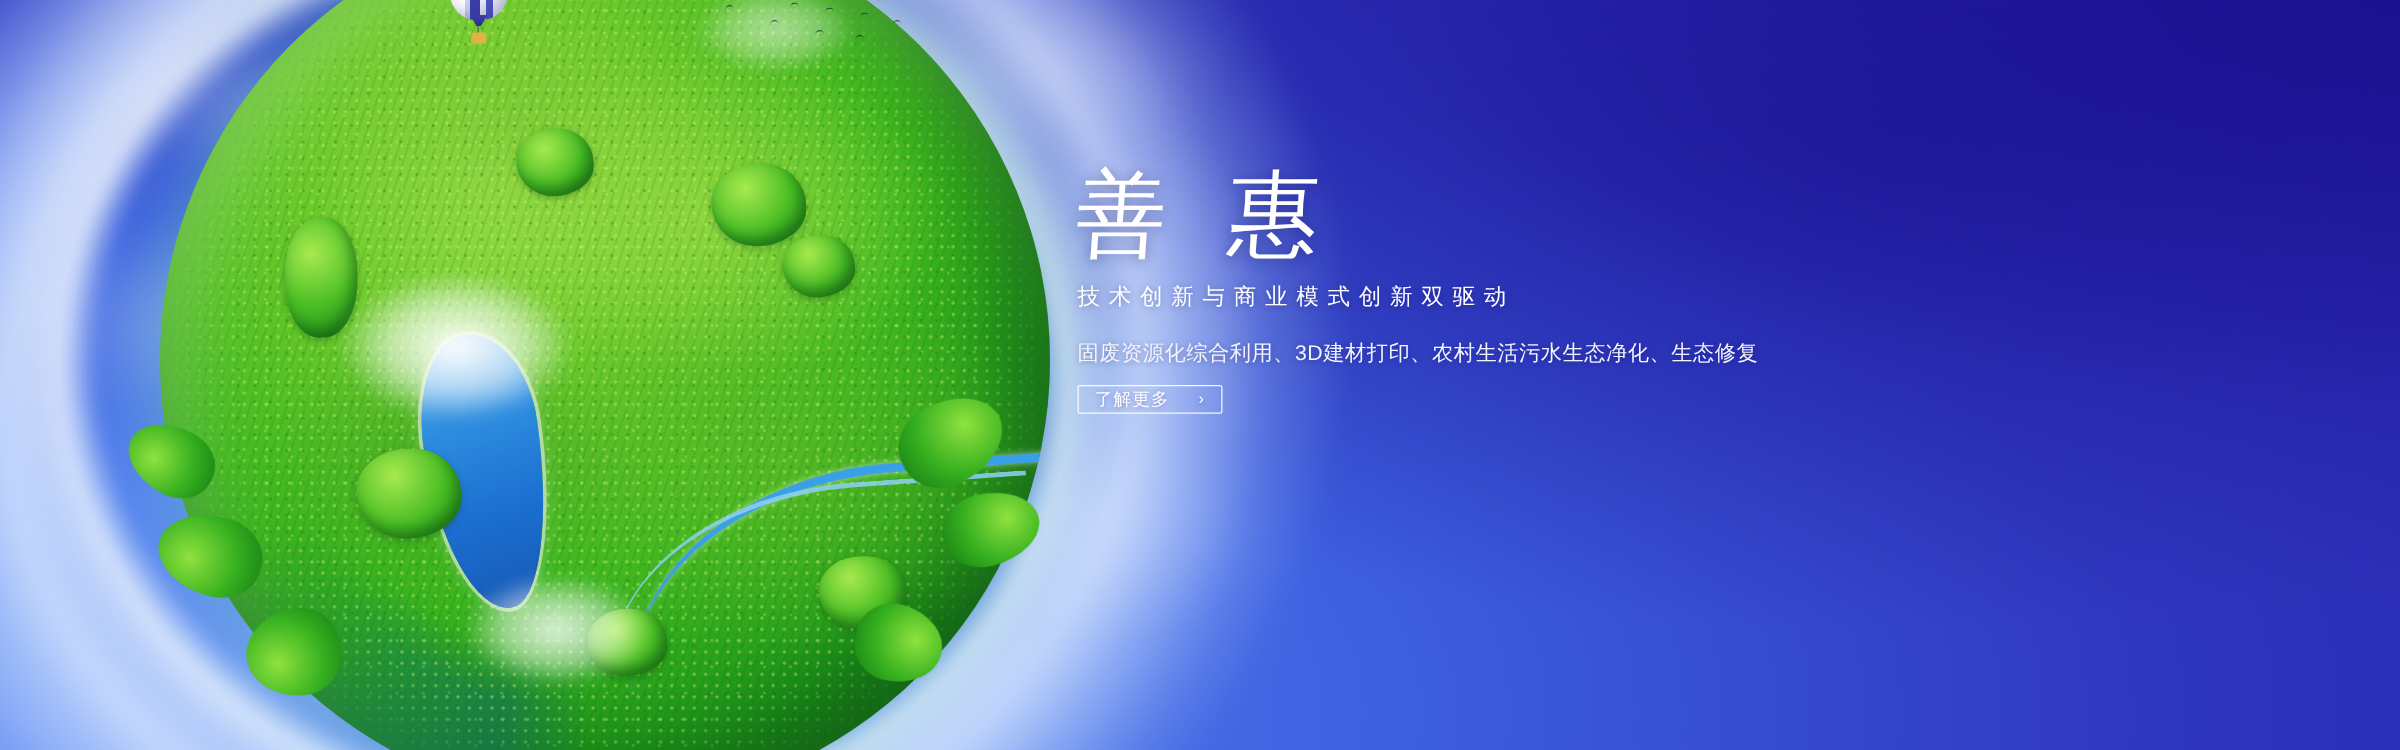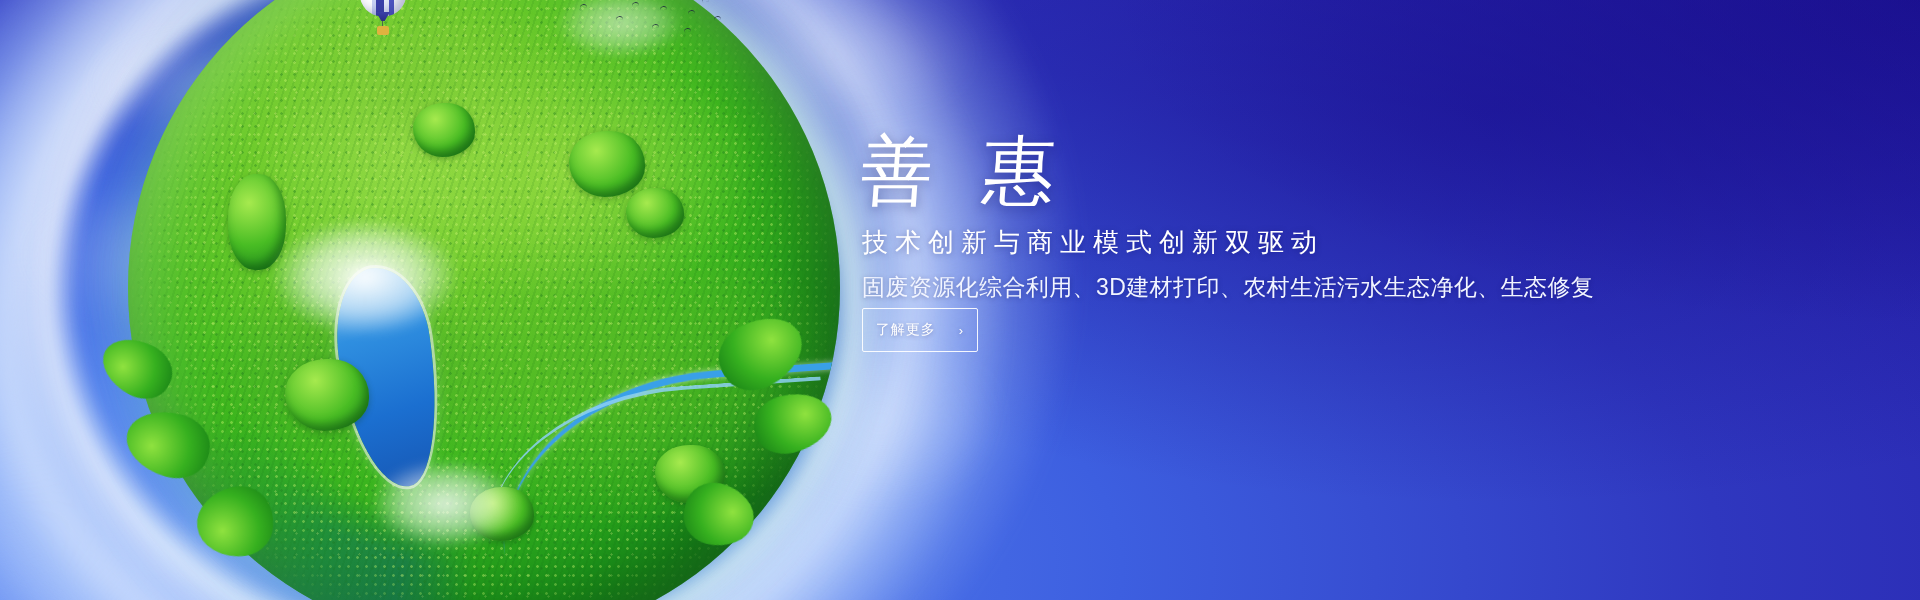--- a/index.html
+++ b/index.html
@@ -260,43 +260,43 @@
     font-weight:400;
     letter-spacing:7px;
     padding-bottom:5px;
     margin-left:10px;
   }
   .hl-gap { width:52px; }
 
   .subtitle {
     position:absolute;
     left:0; top:226px;
-    font-size:26px;
+    font-size:18px;
     line-height:1.3;
     color:#ffffff;
     letter-spacing:7px;
     white-space:nowrap;
     text-shadow:0 1px 6px rgba(10,10,80,.35);
   }
 
   .description {
     position:absolute;
     left:0; top:270px;
-    font-size:23px;
+    font-size:17px;
     line-height:1.5;
     color:#f2f5ff;
     letter-spacing:.4px;
     white-space:nowrap;
     text-shadow:0 1px 5px rgba(10,10,80,.35);
   }
 
   .cta {
     position:absolute;
     left:0; top:308px;
-    width:116px; height:44px;
+    width:116px; height:23px;
     border:1px solid rgba(255,255,255,.92);
     border-radius:2px;
     background:transparent;
     color:#ffffff;
     font-size:14px;
     letter-spacing:1px;
     display:flex; align-items:center; justify-content:center;
     gap:23px;
     cursor:pointer;
     text-shadow:0 1px 4px rgba(10,10,80,.3);

